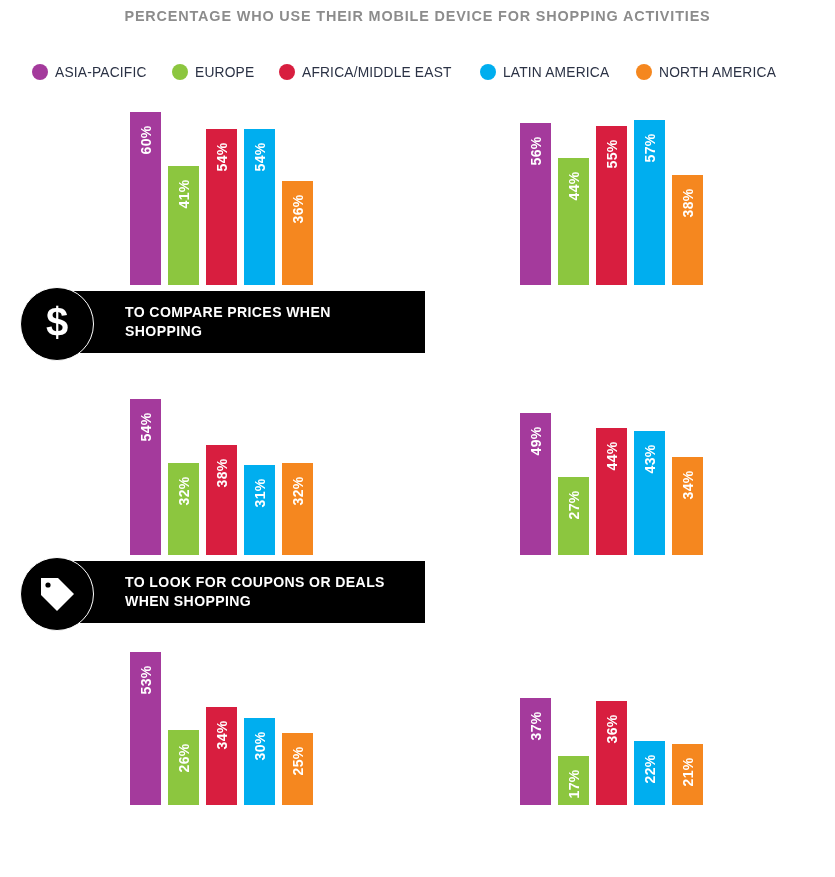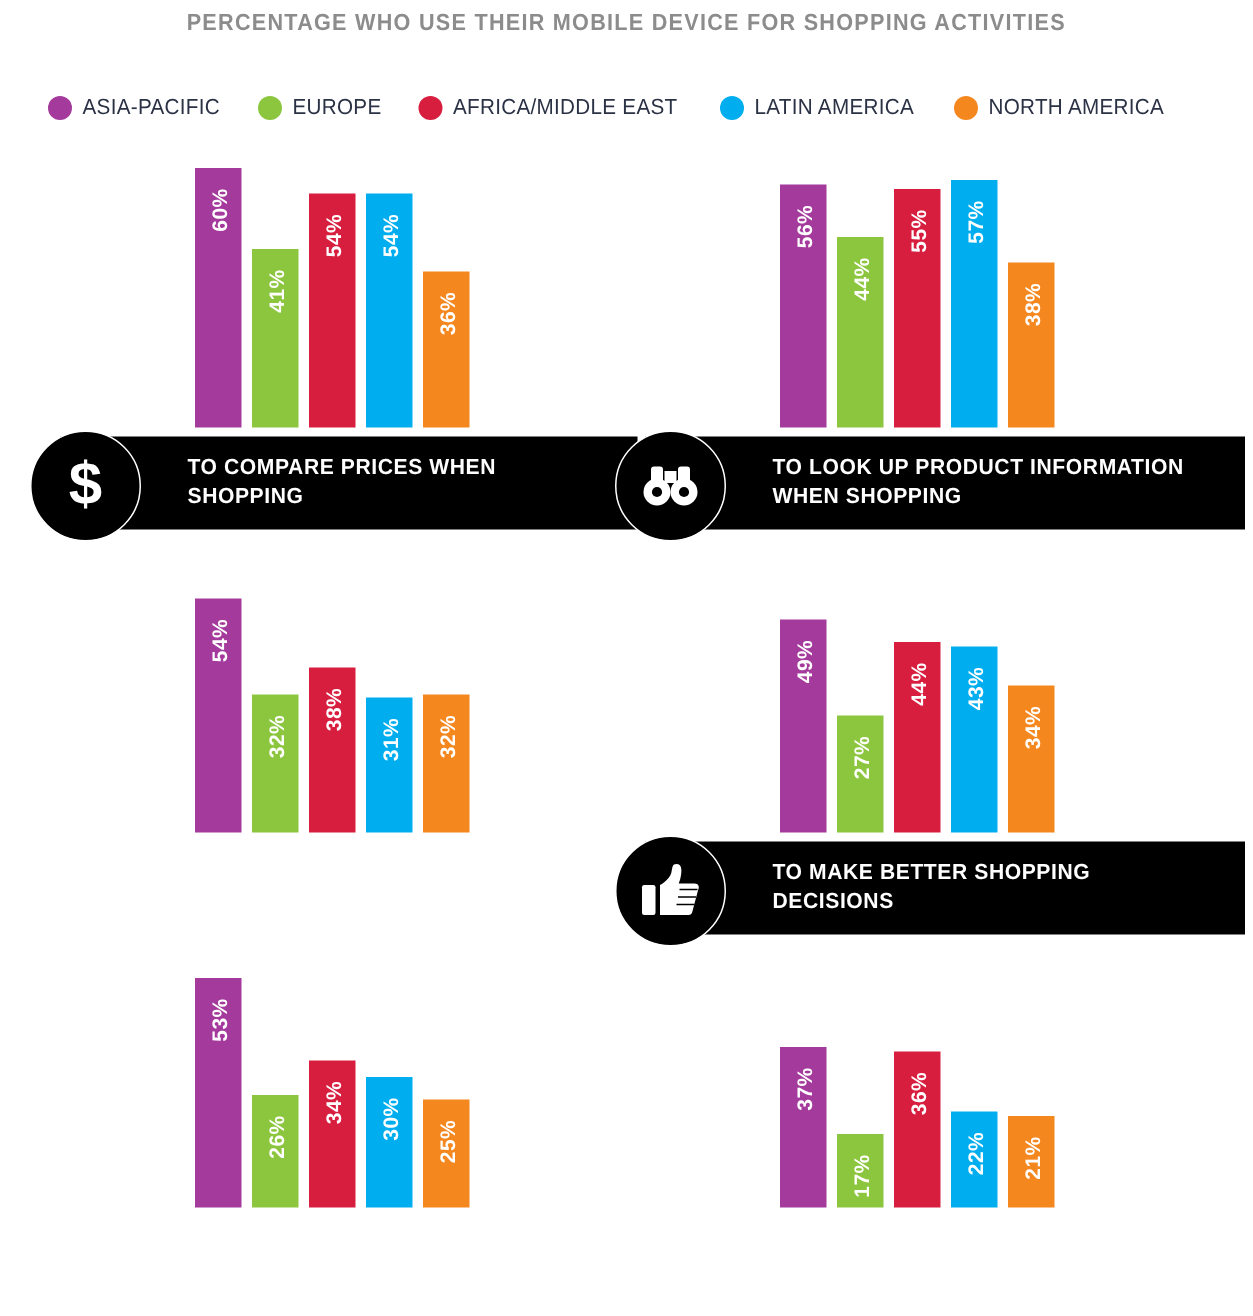--- a/index.html
+++ b/index.html
@@ -186,54 +186,49 @@
           <span class="bar-label">55%</span>
         </div>
         <div class="bar" style="height: 164.766px; background: rgb(0, 174, 239);">
           <span class="bar-label">57%</span>
         </div>
         <div class="bar" style="height: 109.844px; background: rgb(245, 135, 31);">
           <span class="bar-label">38%</span>
         </div>
       </div>
     </div>
+  </div>
+<div class="panel col-left  row-1" style="width: 405px; height: 253px;">
+    <div class="plot">
+      <div class="bars">
+        <div class="bar" style="height: 156.094px; background: rgb(164, 58, 156);">
+          <span class="bar-label">54%</span>
+        </div>
+        <div class="bar" style="height: 92.5px; background: rgb(140, 198, 63);">
+          <span class="bar-label">32%</span>
+        </div>
+        <div class="bar" style="height: 109.844px; background: rgb(216, 30, 63);">
+          <span class="bar-label">38%</span>
+        </div>
+        <div class="bar" style="height: 89.6094px; background: rgb(0, 174, 239);">
+          <span class="bar-label">31%</span>
+        </div>
+        <div class="bar" style="height: 92.5px; background: rgb(245, 135, 31);">
+          <span class="bar-label">32%</span>
+        </div>
+      </div>
+    </div>
     <div class="caption-bar">
       <div class="icon-circle">
-        <svg width="40" height="30" viewBox="0 0 40 30">
-          <rect x="7" y="2" width="8" height="12" rx="2" fill="#fff"></rect>
-          <rect x="25" y="2" width="8" height="12" rx="2" fill="#fff"></rect>
-          <rect x="16" y="5" width="8" height="8" fill="#fff"></rect>
-          <circle cx="11" cy="19" r="9" fill="#fff"></circle>
-          <circle cx="29" cy="19" r="9" fill="#fff"></circle>
-          <circle cx="11" cy="19" r="3.4" fill="#000"></circle>
-          <circle cx="29" cy="19" r="3.4" fill="#000"></circle>
+        <svg width="40" height="40" viewBox="0 0 40 40">
+          <path d="M4 4 L21 4 L37 20 L20 37 L4 21 Z" fill="#fff"></path>
+          <circle cx="11" cy="11" r="2.6" fill="#000"></circle>
         </svg>
       </div>
-      <div class="caption-text">TO LOOK UP PRODUCT INFORMATION WHEN SHOPPING</div>
-    </div>
-  </div>
-<div class="panel col-left  row-1" style="width: 405px; height: 253px;">
-    <div class="plot">
-      <div class="bars">
-        <div class="bar" style="height: 156.094px; background: rgb(164, 58, 156);">
-          <span class="bar-label">54%</span>
-        </div>
-        <div class="bar" style="height: 92.5px; background: rgb(140, 198, 63);">
-          <span class="bar-label">32%</span>
-        </div>
-        <div class="bar" style="height: 109.844px; background: rgb(216, 30, 63);">
-          <span class="bar-label">38%</span>
-        </div>
-        <div class="bar" style="height: 89.6094px; background: rgb(0, 174, 239);">
-          <span class="bar-label">31%</span>
-        </div>
-        <div class="bar" style="height: 92.5px; background: rgb(245, 135, 31);">
-          <span class="bar-label">32%</span>
-        </div>
-      </div>
+      <div class="caption-text">TO LOOK FOR COUPONS OR DEALS WHEN SHOPPING</div>
     </div>
   </div>
 <div class="panel col-right row-1" style="width: 425px; height: 253px;">
     <div class="plot">
       <div class="bars">
         <div class="bar" style="height: 141.641px; background: rgb(164, 58, 156);">
           <span class="bar-label">49%</span>
         </div>
         <div class="bar" style="height: 78.0469px; background: rgb(140, 198, 63);">
           <span class="bar-label">27%</span>
@@ -242,30 +237,20 @@
           <span class="bar-label">44%</span>
         </div>
         <div class="bar" style="height: 124.297px; background: rgb(0, 174, 239);">
           <span class="bar-label">43%</span>
         </div>
         <div class="bar" style="height: 98.2812px; background: rgb(245, 135, 31);">
           <span class="bar-label">34%</span>
         </div>
       </div>
     </div>
-    <div class="caption-bar">
-      <div class="icon-circle">
-        <svg width="42" height="38" viewBox="0 0 42 38">
-          <rect x="2" y="15" width="9" height="20" rx="1.5" fill="#fff"></rect>
-          <path d="M14 35 L14 15 C14 15 20 12 21.5 7 C22.5 3 22 1 25 1 C28.5 1 29 5 27.5 11 L26.5 14 L37 14 C39.5 14 40.5 16 39.5 18 L35.5 33 C35 35 33.5 35 32 35 Z" fill="#fff"></path>
-          <path d="M27 18 L39 18 M26 23 L38 23 M25 28 L37 28" stroke="#000" stroke-width="1.1" fill="none"></path>
-        </svg>
-      </div>
-      <div class="caption-text">TO MAKE BETTER SHOPPING DECISIONS</div>
-    </div>
   </div>
 <div class="panel col-left  row-2" style="width: 405px; height: 253px;">
     <div class="plot">
       <div class="bars">
         <div class="bar" style="height: 153.203px; background: rgb(164, 58, 156);">
           <span class="bar-label">53%</span>
         </div>
         <div class="bar" style="height: 75.1562px; background: rgb(140, 198, 63);">
           <span class="bar-label">26%</span>
         </div>

